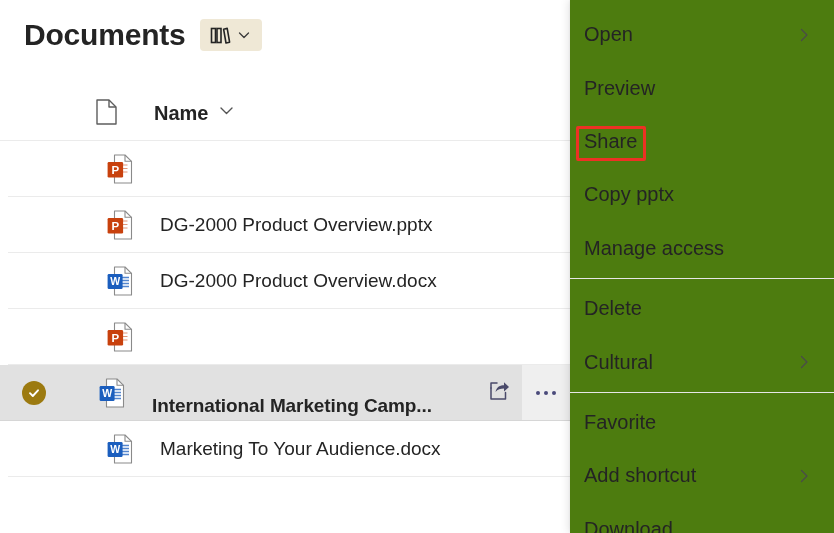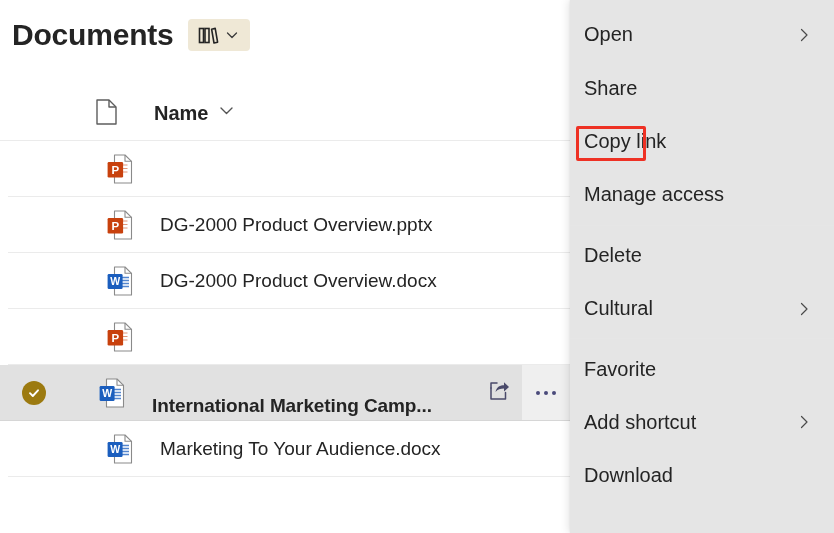--- a/index.html
+++ b/index.html
@@ -23,21 +23,21 @@
 
   
   .doc-header {
     position: absolute;
     left: 0;
     top: 0;
     width: 570px;
     height: 70px;
     display: flex;
     align-items: center;
-    padding-left: 12px;
+    padding-left: 24px;
     box-sizing: border-box;
   }
   .doc-title {
     font-size: 30px;
     font-weight: 600;
     letter-spacing: -0.2px;
     color: #242424;
     line-height: 1;
   }
   .library-pill {
@@ -179,21 +179,21 @@
     display: block;
   }
 
   
   .ctx-menu {
     position: absolute;
     left: 570px;
     top: 0;
     width: 264px;
     height: 533px;
-    background: #e5e5e5;
+    background: #4d7c0f;
     box-sizing: border-box;
     box-shadow: -2px 0 8px rgba(0,0,0,0.10), 0 0 2px rgba(0,0,0,0.08);
     padding-top: 8px;
     overflow: hidden;
   }
   .ctx-item {
     height: 53.4px;
     display: flex;
     align-items: center;
     padding: 0 14px 0 14px;
@@ -375,24 +375,27 @@
   <div class="ctx-menu" id="ctx-menu">
       <div class="ctx-item">
         <span class="ctx-label">Open</span>
         <span class="ctx-chev">
           <svg width="16" height="16" viewBox="0 0 16 16">
             <path d="M5.5 2.5 L11 8 L5.5 13.5" fill="none" stroke="#4a4a4a" stroke-width="1.2" stroke-linecap="round" stroke-linejoin="round"></path>
           </svg>
         </span>
       </div>
       <div class="ctx-item">
+        <span class="ctx-label">Preview</span>
+      </div>
+      <div class="ctx-item">
         <span class="ctx-label">Share</span>
       </div>
       <div class="ctx-item">
-        <span class="ctx-label">Copy link</span>
+        <span class="ctx-label">Copy pptx</span>
       </div>
       <div class="ctx-item">
         <span class="ctx-label">Manage access</span>
       </div>
       <div class="ctx-divider"></div>
       <div class="ctx-item">
         <span class="ctx-label">Delete</span>
       </div>
       <div class="ctx-item">
         <span class="ctx-label">Cultural</span>

